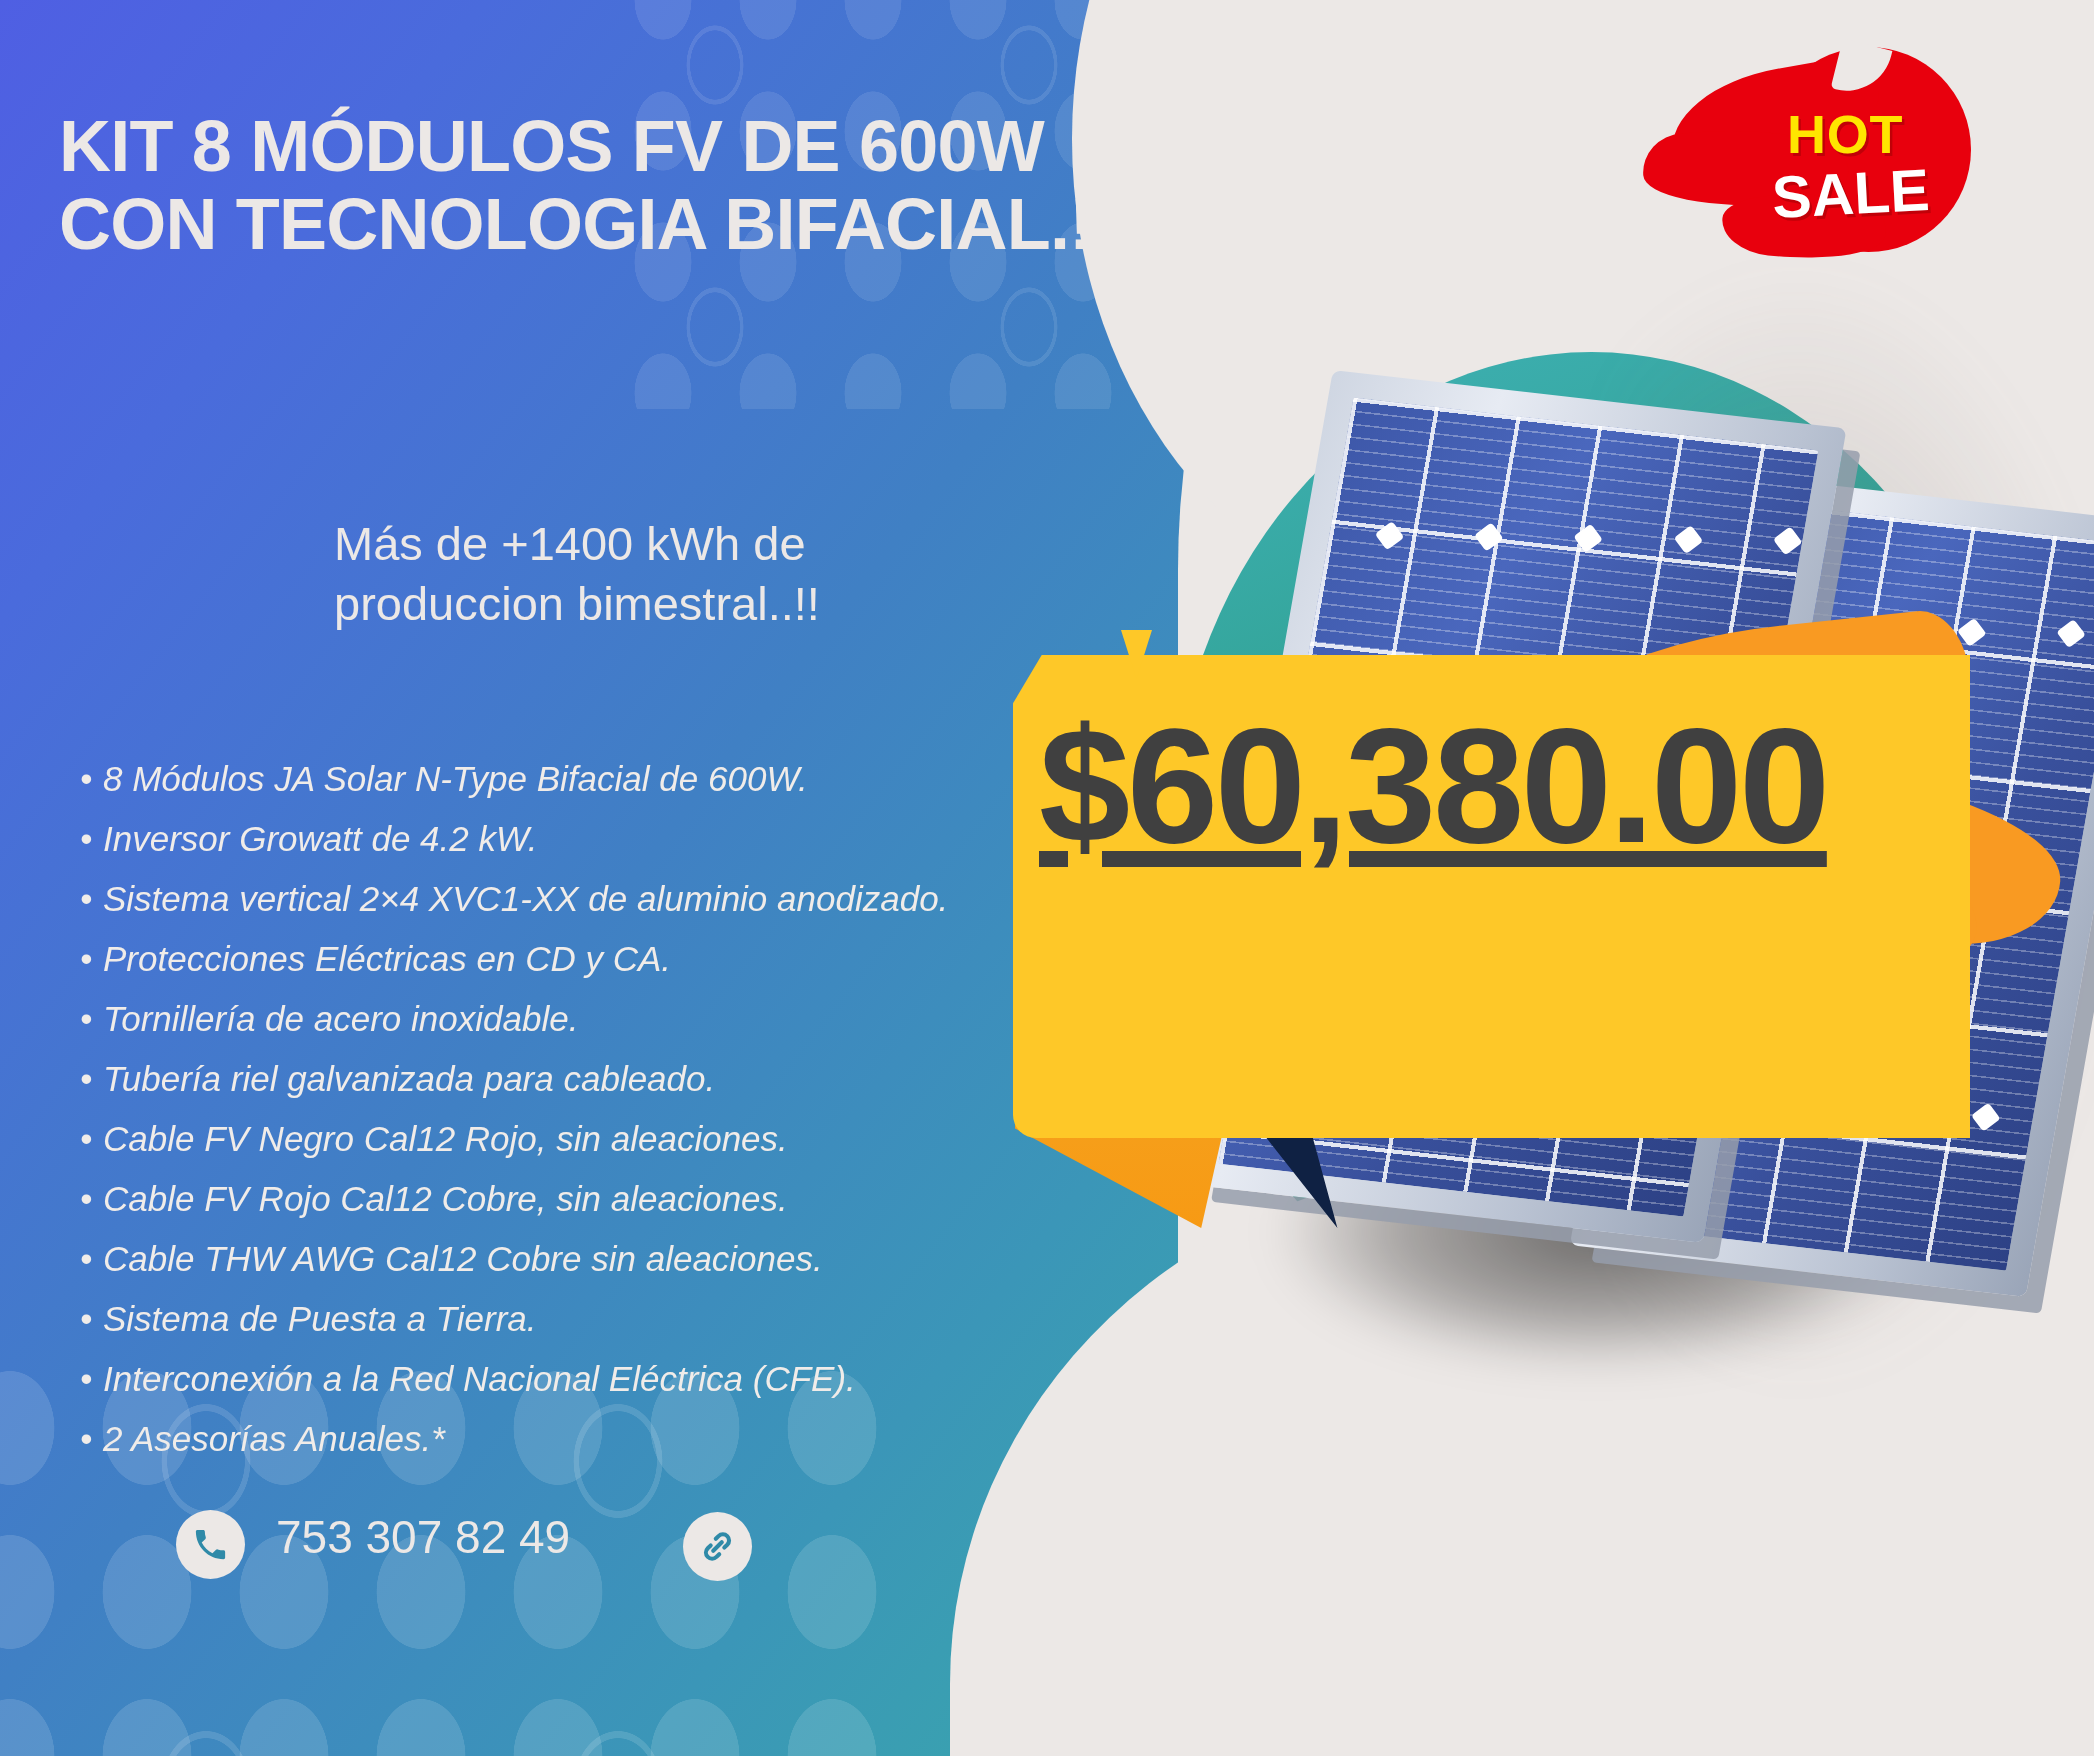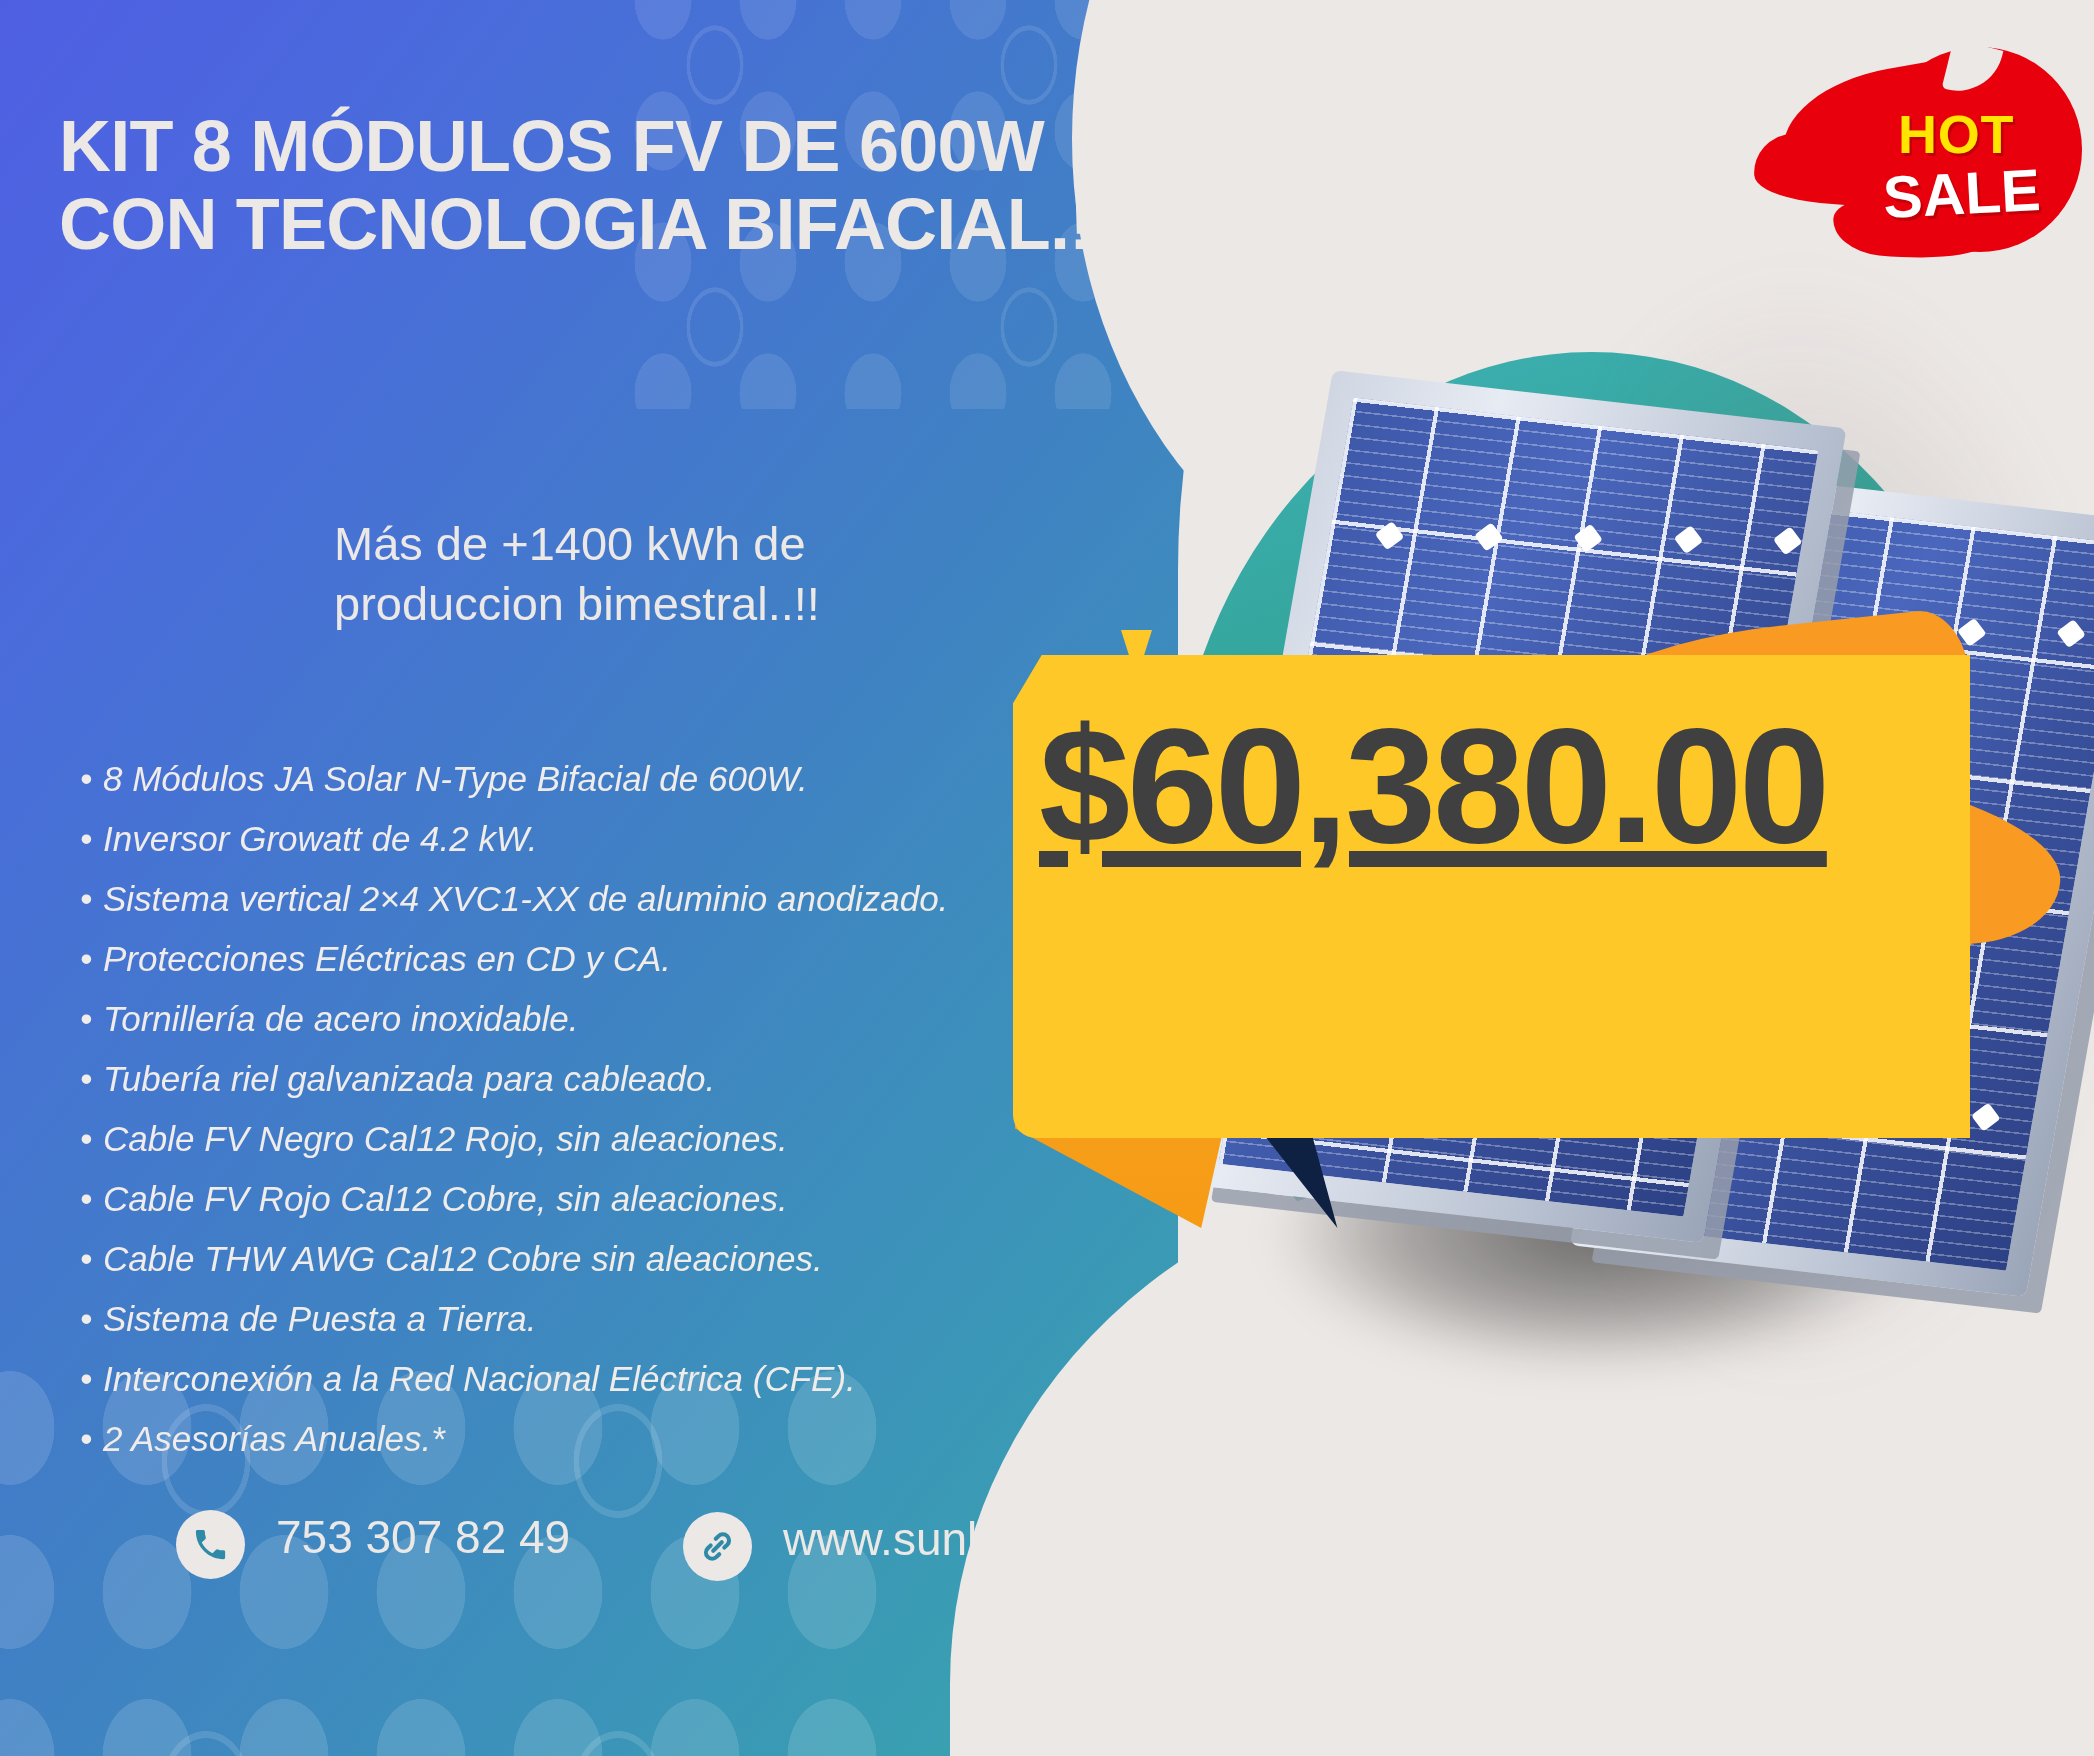--- a/index.html
+++ b/index.html
@@ -139,21 +139,21 @@
     background:#fec828;clip-path:polygon(0 0, 100% 0, 50% 100%);
   }
   .price{
     position:absolute;left:1039px;top:704px;width:998px;
     color:#404040;
     font-size:164px;font-weight:bold;letter-spacing:-3.3px;
     line-height:1;white-space:nowrap;text-decoration:underline;
   }
 
   
-  .hot-badge{position:absolute;left:1754px;top:39px;width:327px;height:229px;}
+  .hot-badge{position:absolute;left:1643px;top:39px;width:327px;height:229px;}
   .flame-red{position:absolute;background:#e8000d;}
   .hb-main{left:123px;top:8.2px;width:205px;height:205px;border-radius:50%;}
   .hb-w1{left:24.5px;top:31px;width:213px;height:90px;
       border-radius:60% 10% 70% 20% / 80% 40% 60% 30%;transform:rotate(-10deg);}
   .hb-w2{left:0px;top:90px;width:205px;height:78px;
       border-radius:20% 70% 20% 70% / 50% 60% 40% 50%;transform:rotate(-4deg);}
   .hb-w3{left:79px;top:155px;width:164px;height:65px;
       border-radius:60% 20% 70% 30% / 50% 50% 50% 50%;transform:rotate(6deg);}
   .hb-notch{
     position:absolute;left:193px;top:4.9px;width:51px;height:51px;background:#ece8e6;
@@ -320,19 +320,18 @@
     </div>
 
     <div class="contact-item c-web">
       <div class="cbadge">
         <svg width="41" height="41" viewBox="0 0 24 24" fill="none" stroke="#2f8aa8" stroke-width="2.4" stroke-linecap="round">
           <path d="M9.5 14.5l5-5"></path>
           <path d="M11 7.5l1.6-1.6a3.6 3.6 0 1 1 5.1 5.1L16 12.6"></path>
           <path d="M13 16.5l-1.6 1.6a3.6 3.6 0 1 1-5.1-5.1L8 11.4"></path>
         </svg>
       </div>
-      <div class="ctext">www.sunlinks.com.mx</div>
     </div>
 
   </div>
 
 </div>
 
 
 </body></html>

